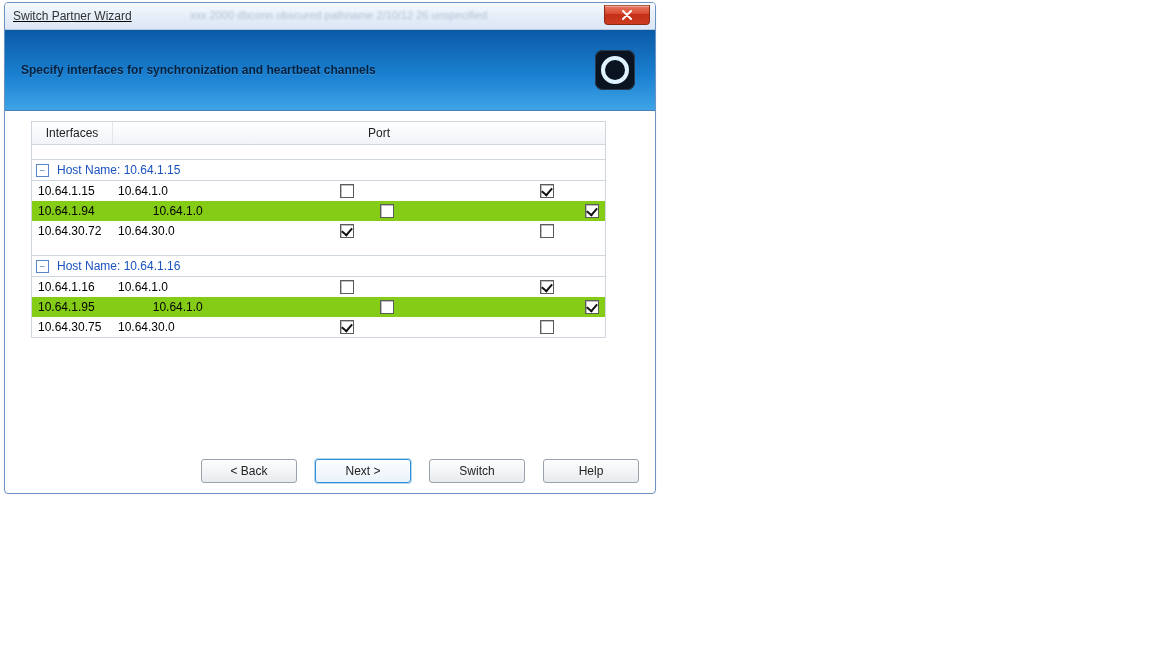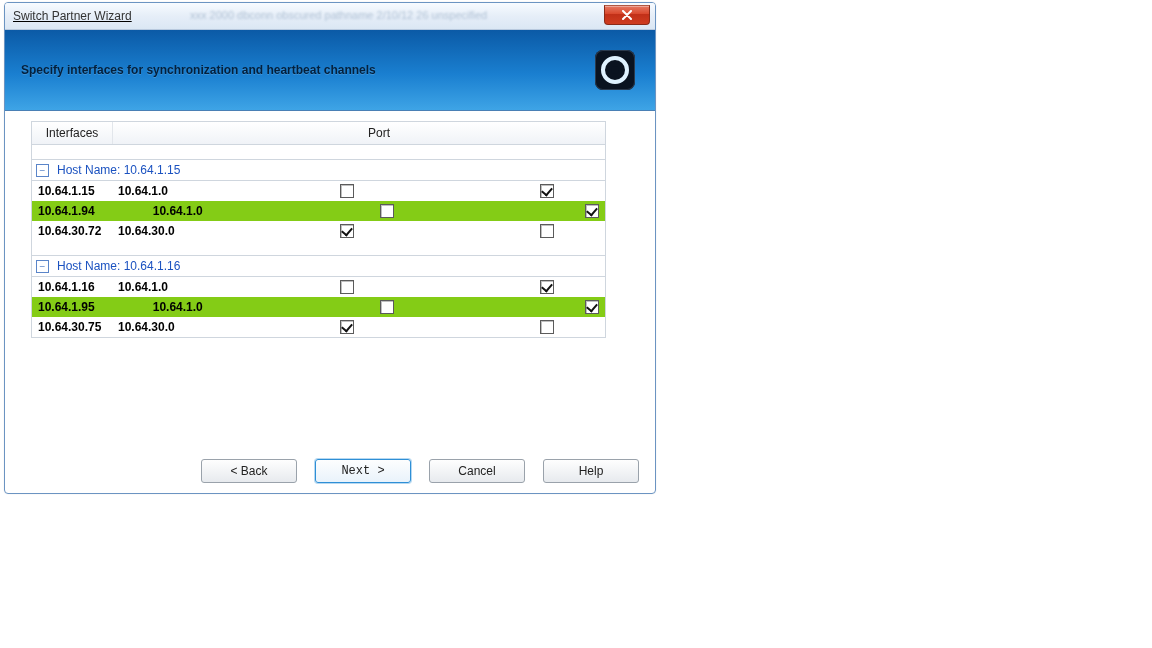--- a/index.html
+++ b/index.html
@@ -145,21 +145,20 @@
     line-height: 9px;
     color: #5a85c9;
     background:#fff;
   }
 
   .data-row {
     display: flex;
     height: 20px;
     align-items: stretch;
     font-size: 12px;
-    font-weight: bold;
   }
   .data-row.alt { background:#84cc16;gap:46px; }
   .data-row .td {
     padding: 2px 6px;
     display:flex;
     align-items:center;
   }
   .td.col-hb, .td.col-port { justify-content:flex-start; }
   .chk {
     width: 12px; height: 12px;
@@ -197,21 +196,20 @@
     display:flex; align-items:center; justify-content:center;
     border: 1px solid #9aa2ab;
     border-radius: 3px;
     background: linear-gradient(to bottom, #fefefe, #e7eaee);
     color: #222;
   }
   .btn.default {
     border: 1px solid #2e8fd6;
     box-shadow: 0 0 0 1px rgba(46,143,214,0.35);
     background: linear-gradient(to bottom, #fdfefe, #e9f3fb);
-    font-family: Liberation Mono, monospace;
   }
 </style>
 </head>
 <body>
 
 <div class="window">
 
   <div class="titlebar">
     <span class="title">Switch Partner Wizard</span>
     <span class="blur-text">xxx 2000 dbconn obscured pathname 2/10/12 26 unspecified</span>
@@ -312,17 +310,17 @@
         <div class="td col-port">
             <div class="chk"></div>
           </div>
       </div>
     </div>
   </div>
 
   <div class="footer">
     <div class="btn">&lt; Back</div>
     <div class="btn default">Next &gt;</div>
-    <div class="btn">Cancel</div>
+    <div class="btn">Switch</div>
     <div class="btn">Help</div>
   </div>
 
 </div>
 
 </body></html>

